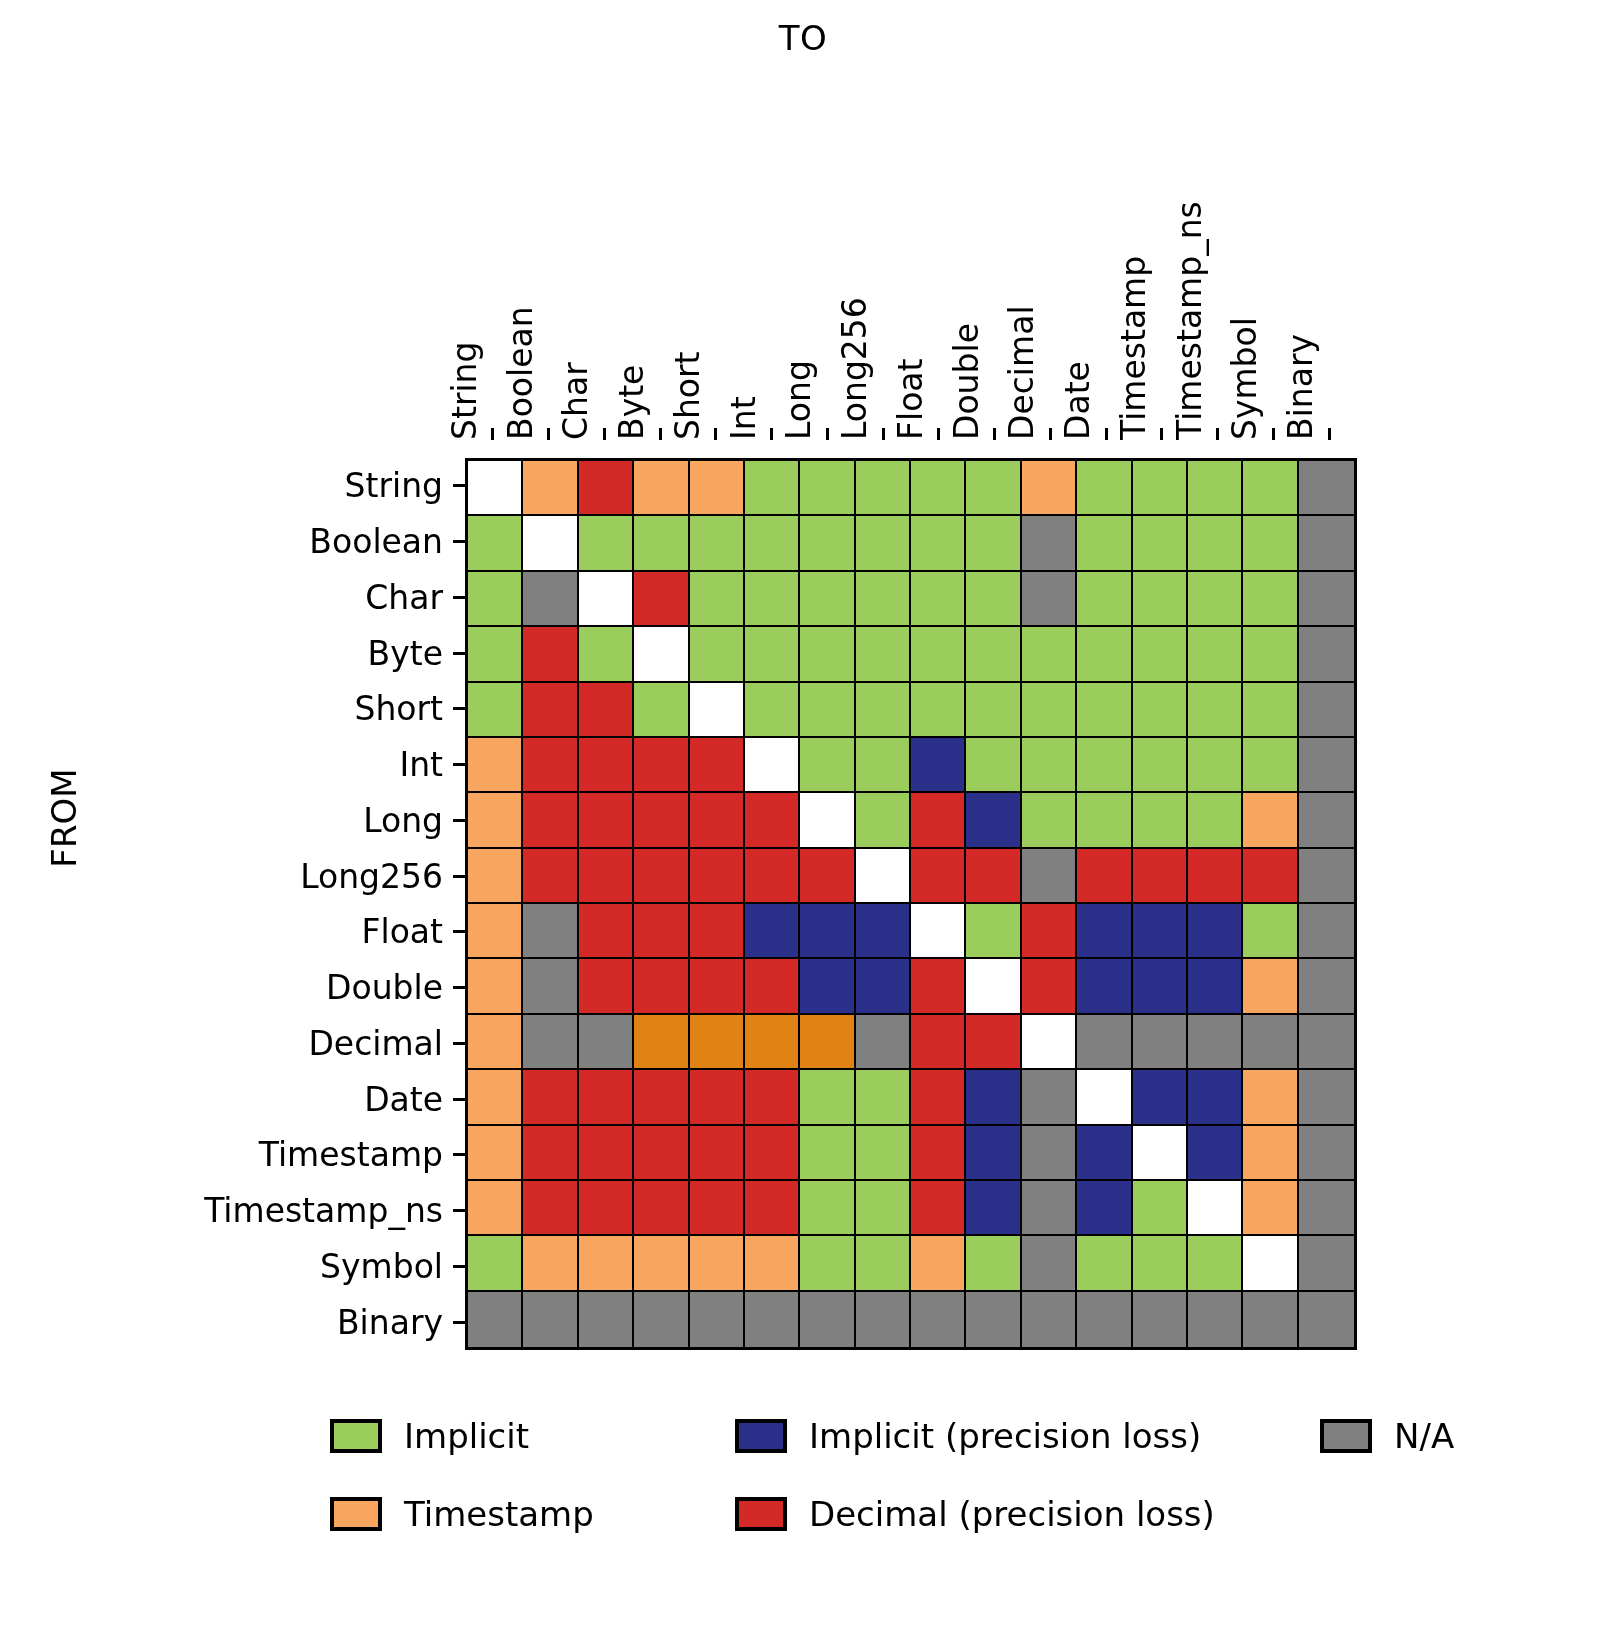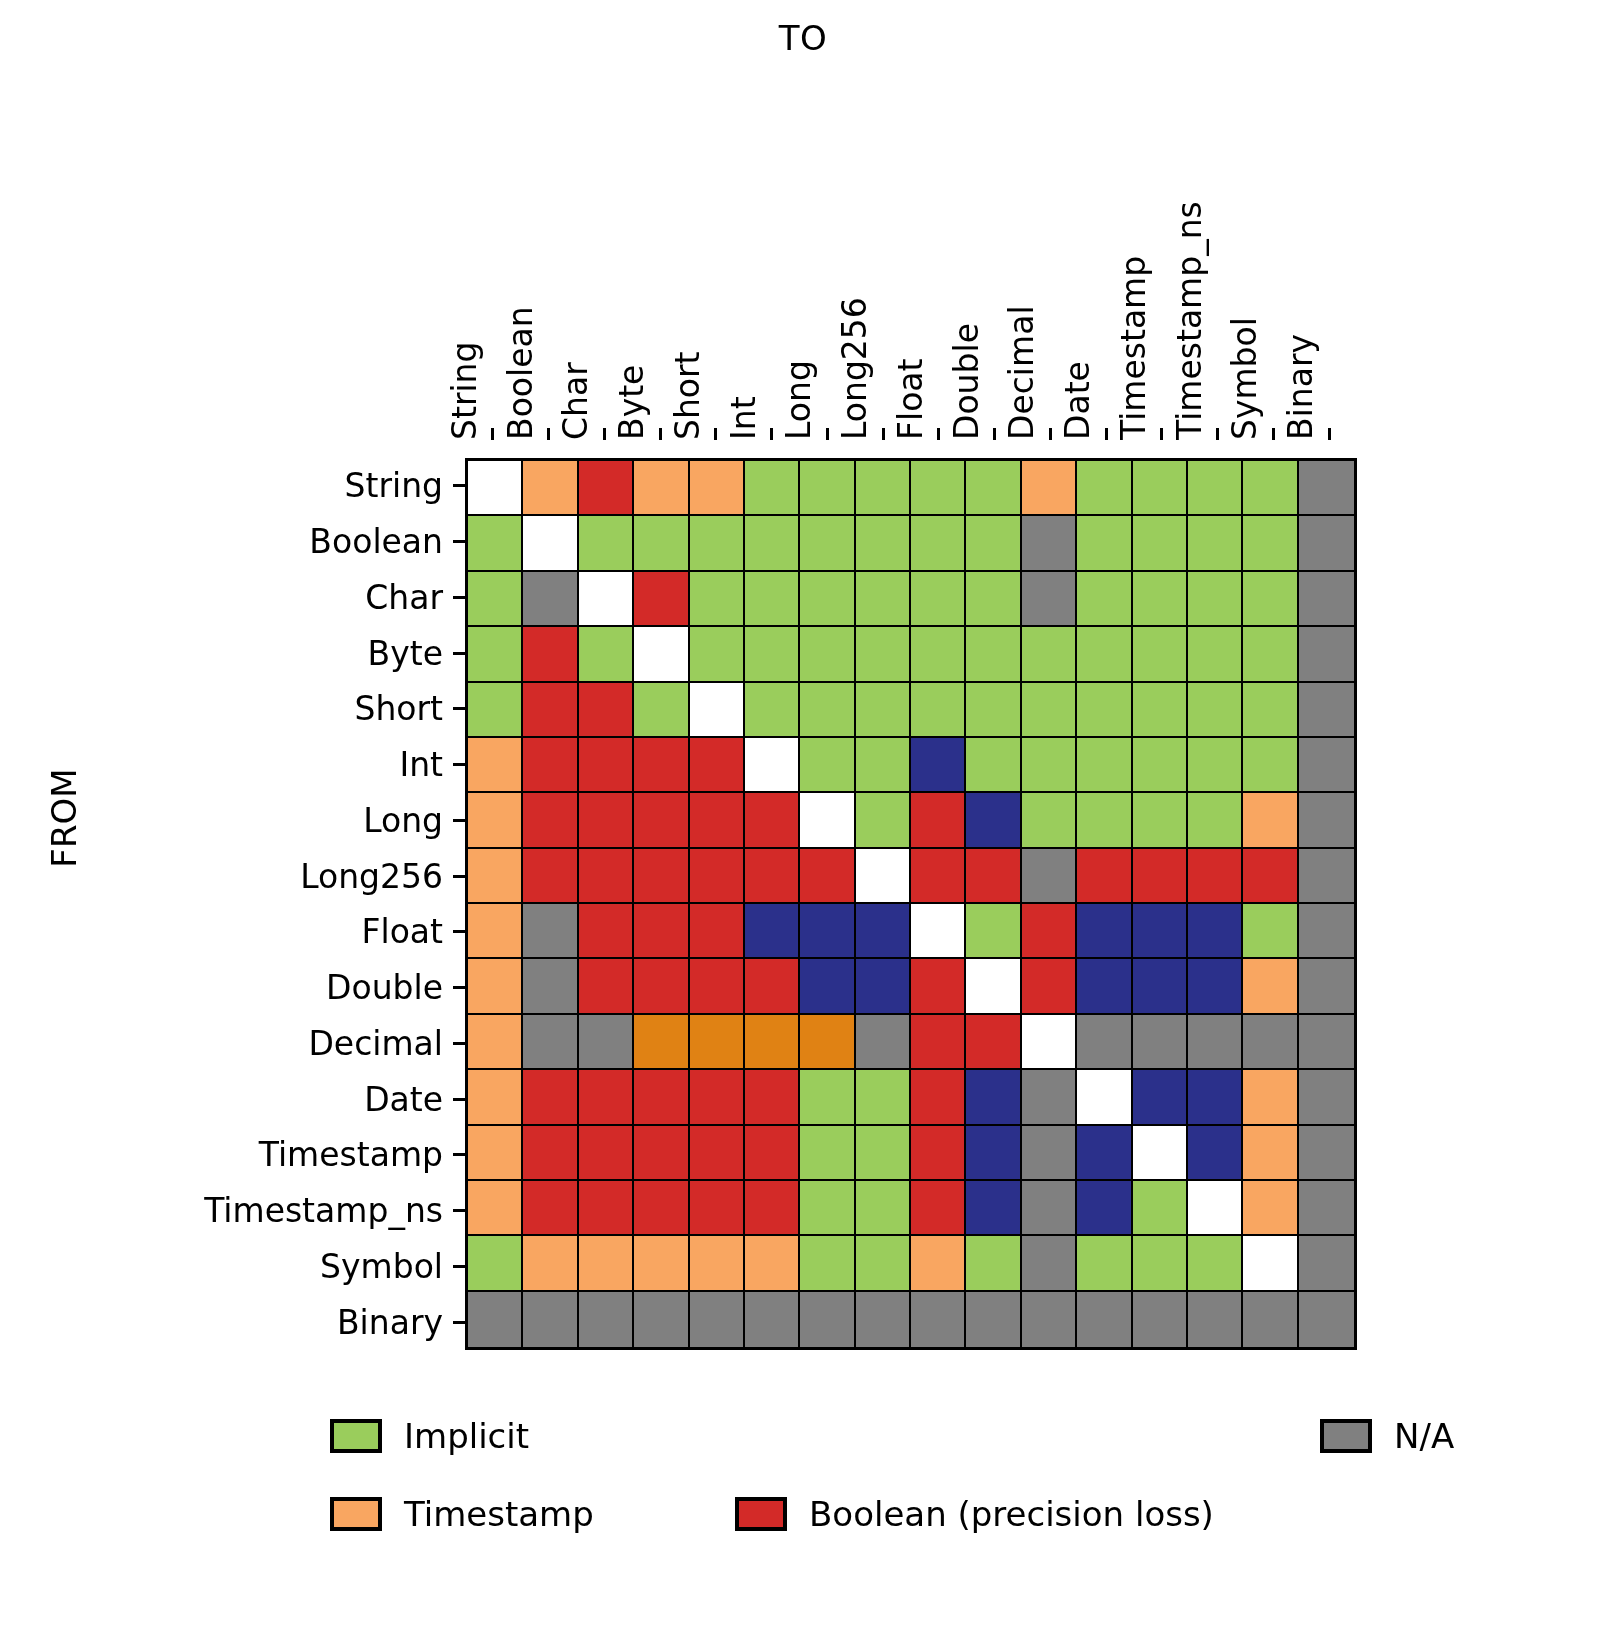--- a/index.html
+++ b/index.html
@@ -563,25 +563,29 @@
       <div class="cell lastrow" style="background: rgb(128, 128, 128);"></div>
       <div class="cell lastcol lastrow" style="background: rgb(128, 128, 128);"></div>
     </div>
 </div>
 
 <div id="legend">
     <div class="legend-entry" style="left: 330px; top: 10px;">
       <div class="swatch" style="background: rgb(154, 205, 92);"></div>
       <div class="legend-text">Implicit</div>
     </div>
+    <div class="legend-entry" style="left: 735px; top: 10px;">
+      <div class="swatch" style="background: rgb(43, 48, 139);"></div>
+      <div class="legend-text">Implicit (precision loss)</div>
+    </div>
     <div class="legend-entry" style="left: 1320px; top: 10px;">
       <div class="swatch" style="background: rgb(128, 128, 128);"></div>
       <div class="legend-text">N/A</div>
     </div>
     <div class="legend-entry" style="left: 330px; top: 88px;">
       <div class="swatch" style="background: rgb(249, 166, 97);"></div>
       <div class="legend-text">Timestamp</div>
     </div>
     <div class="legend-entry" style="left: 735px; top: 88px;">
       <div class="swatch" style="background: rgb(211, 42, 40);"></div>
-      <div class="legend-text">Boolean (precision loss)</div>
+      <div class="legend-text">Decimal (precision loss)</div>
     </div>
   </div>
 
 </body></html>

